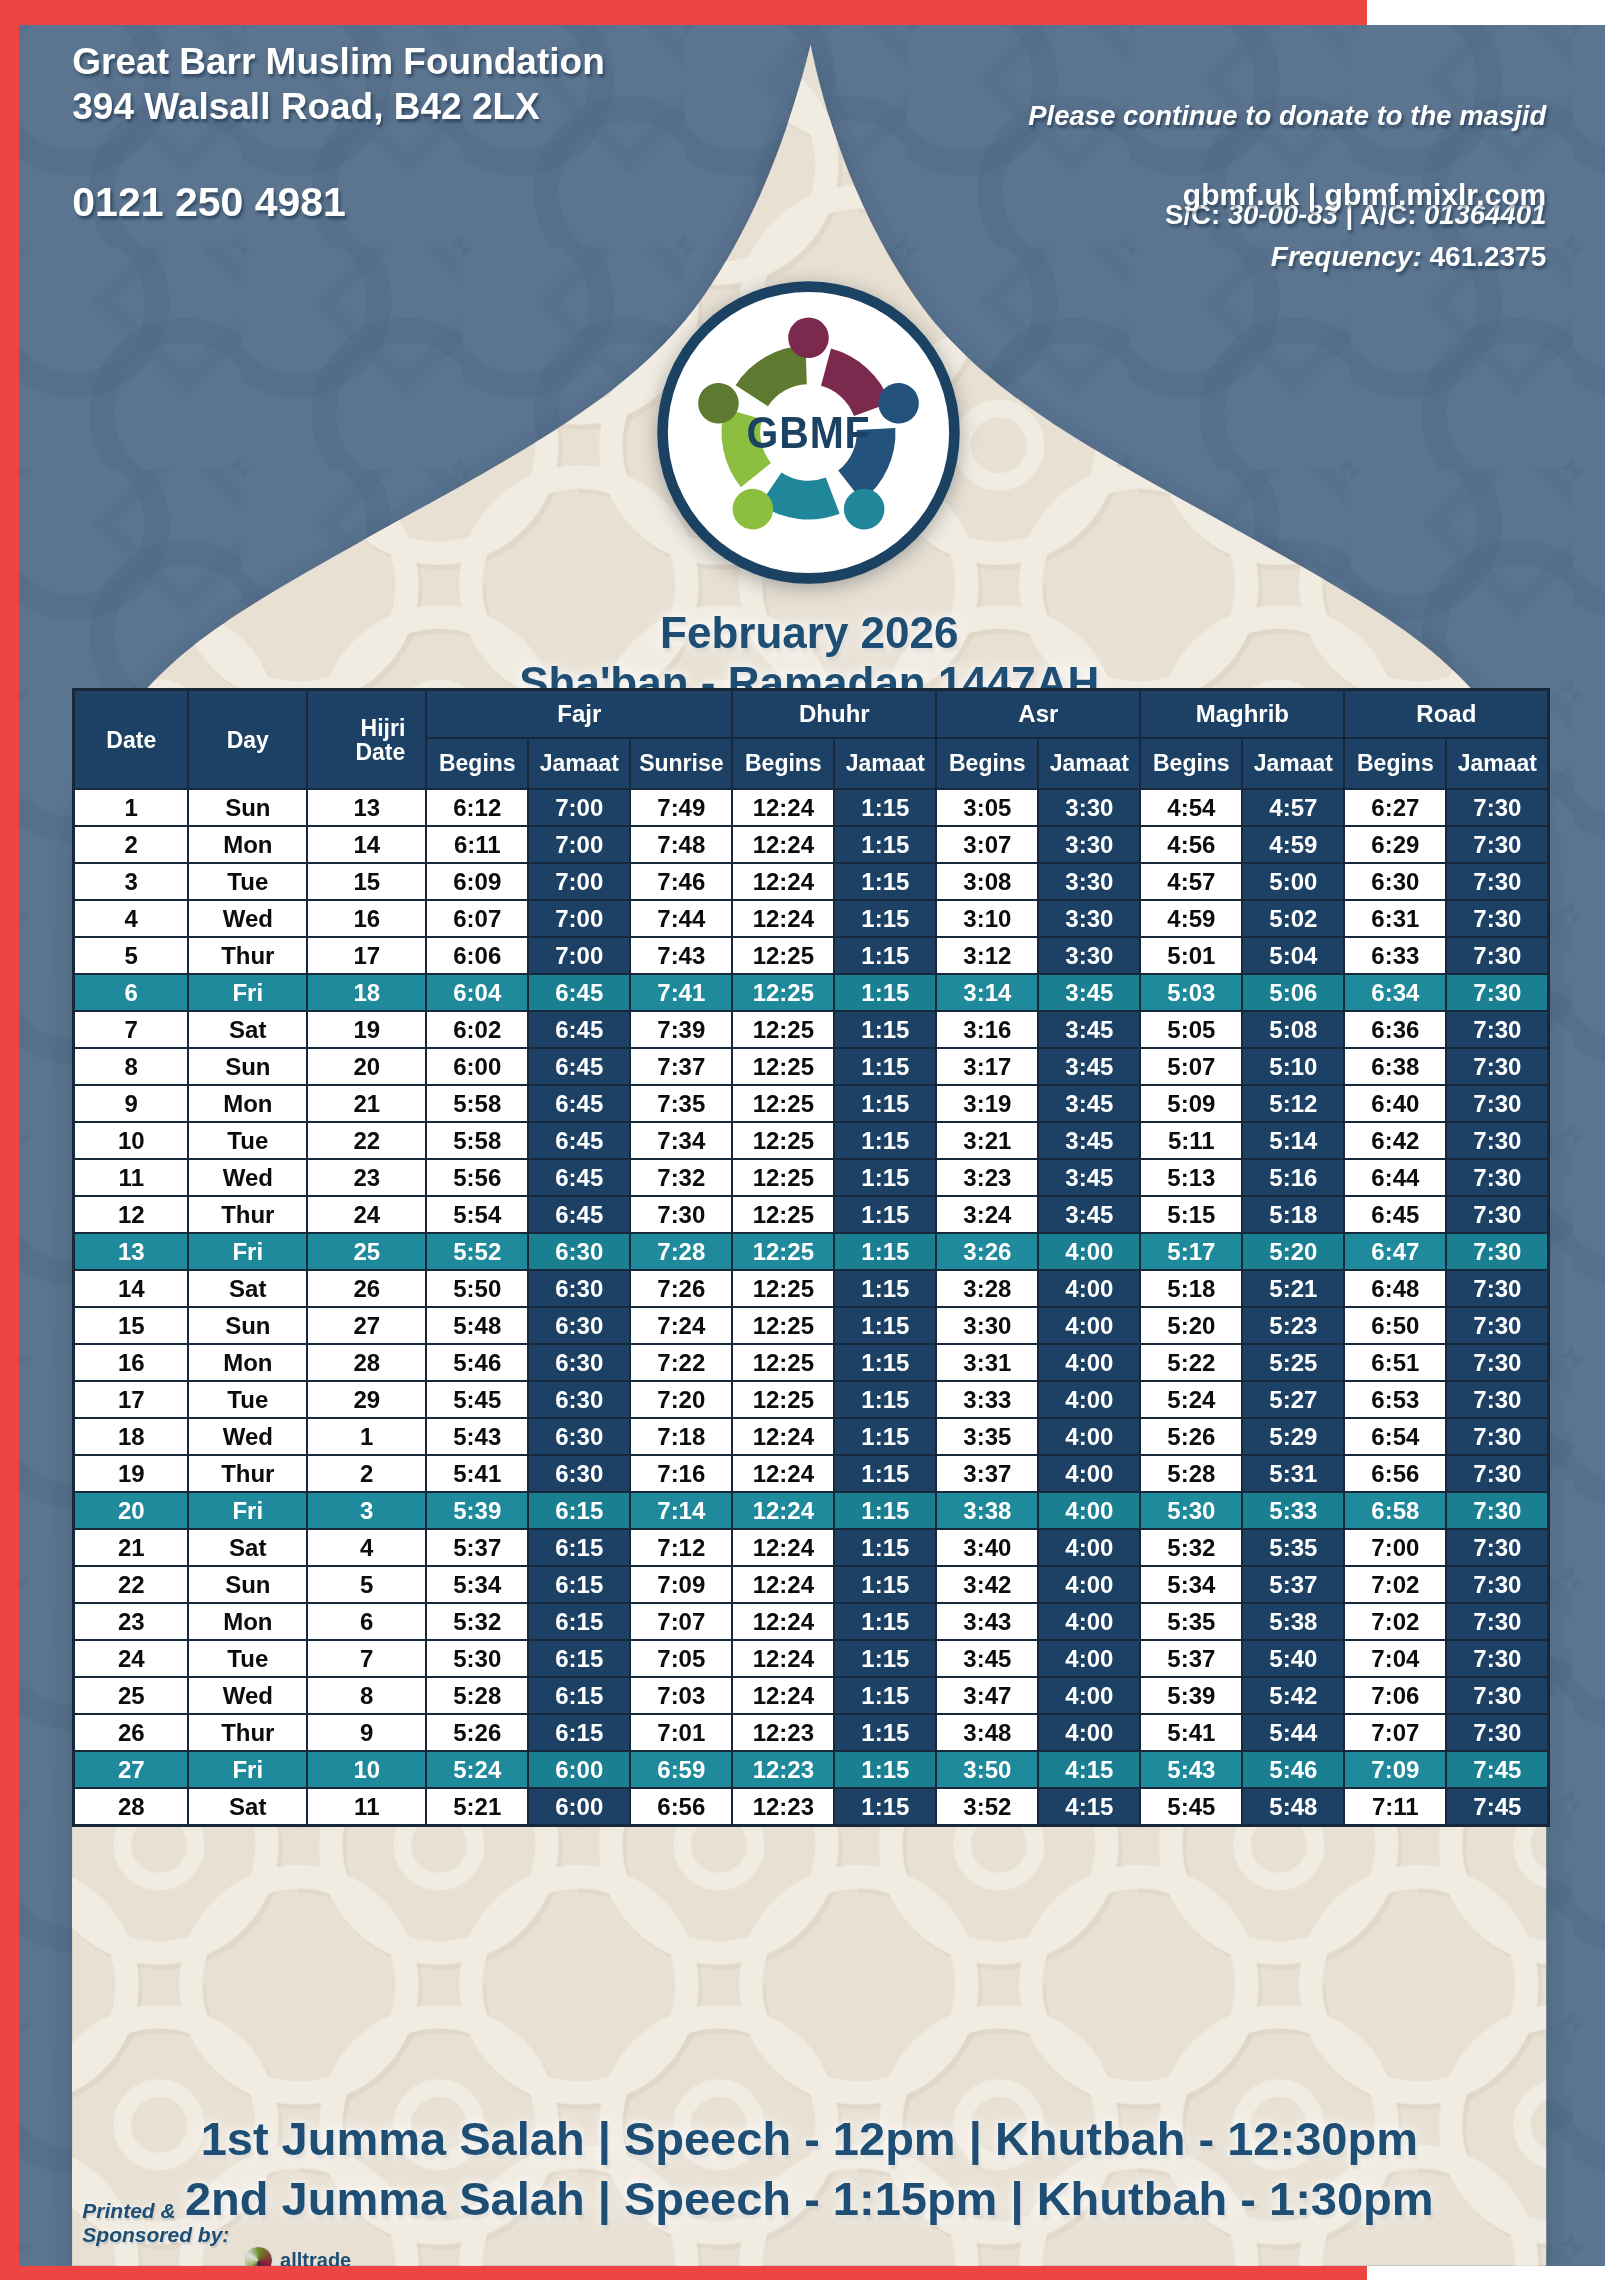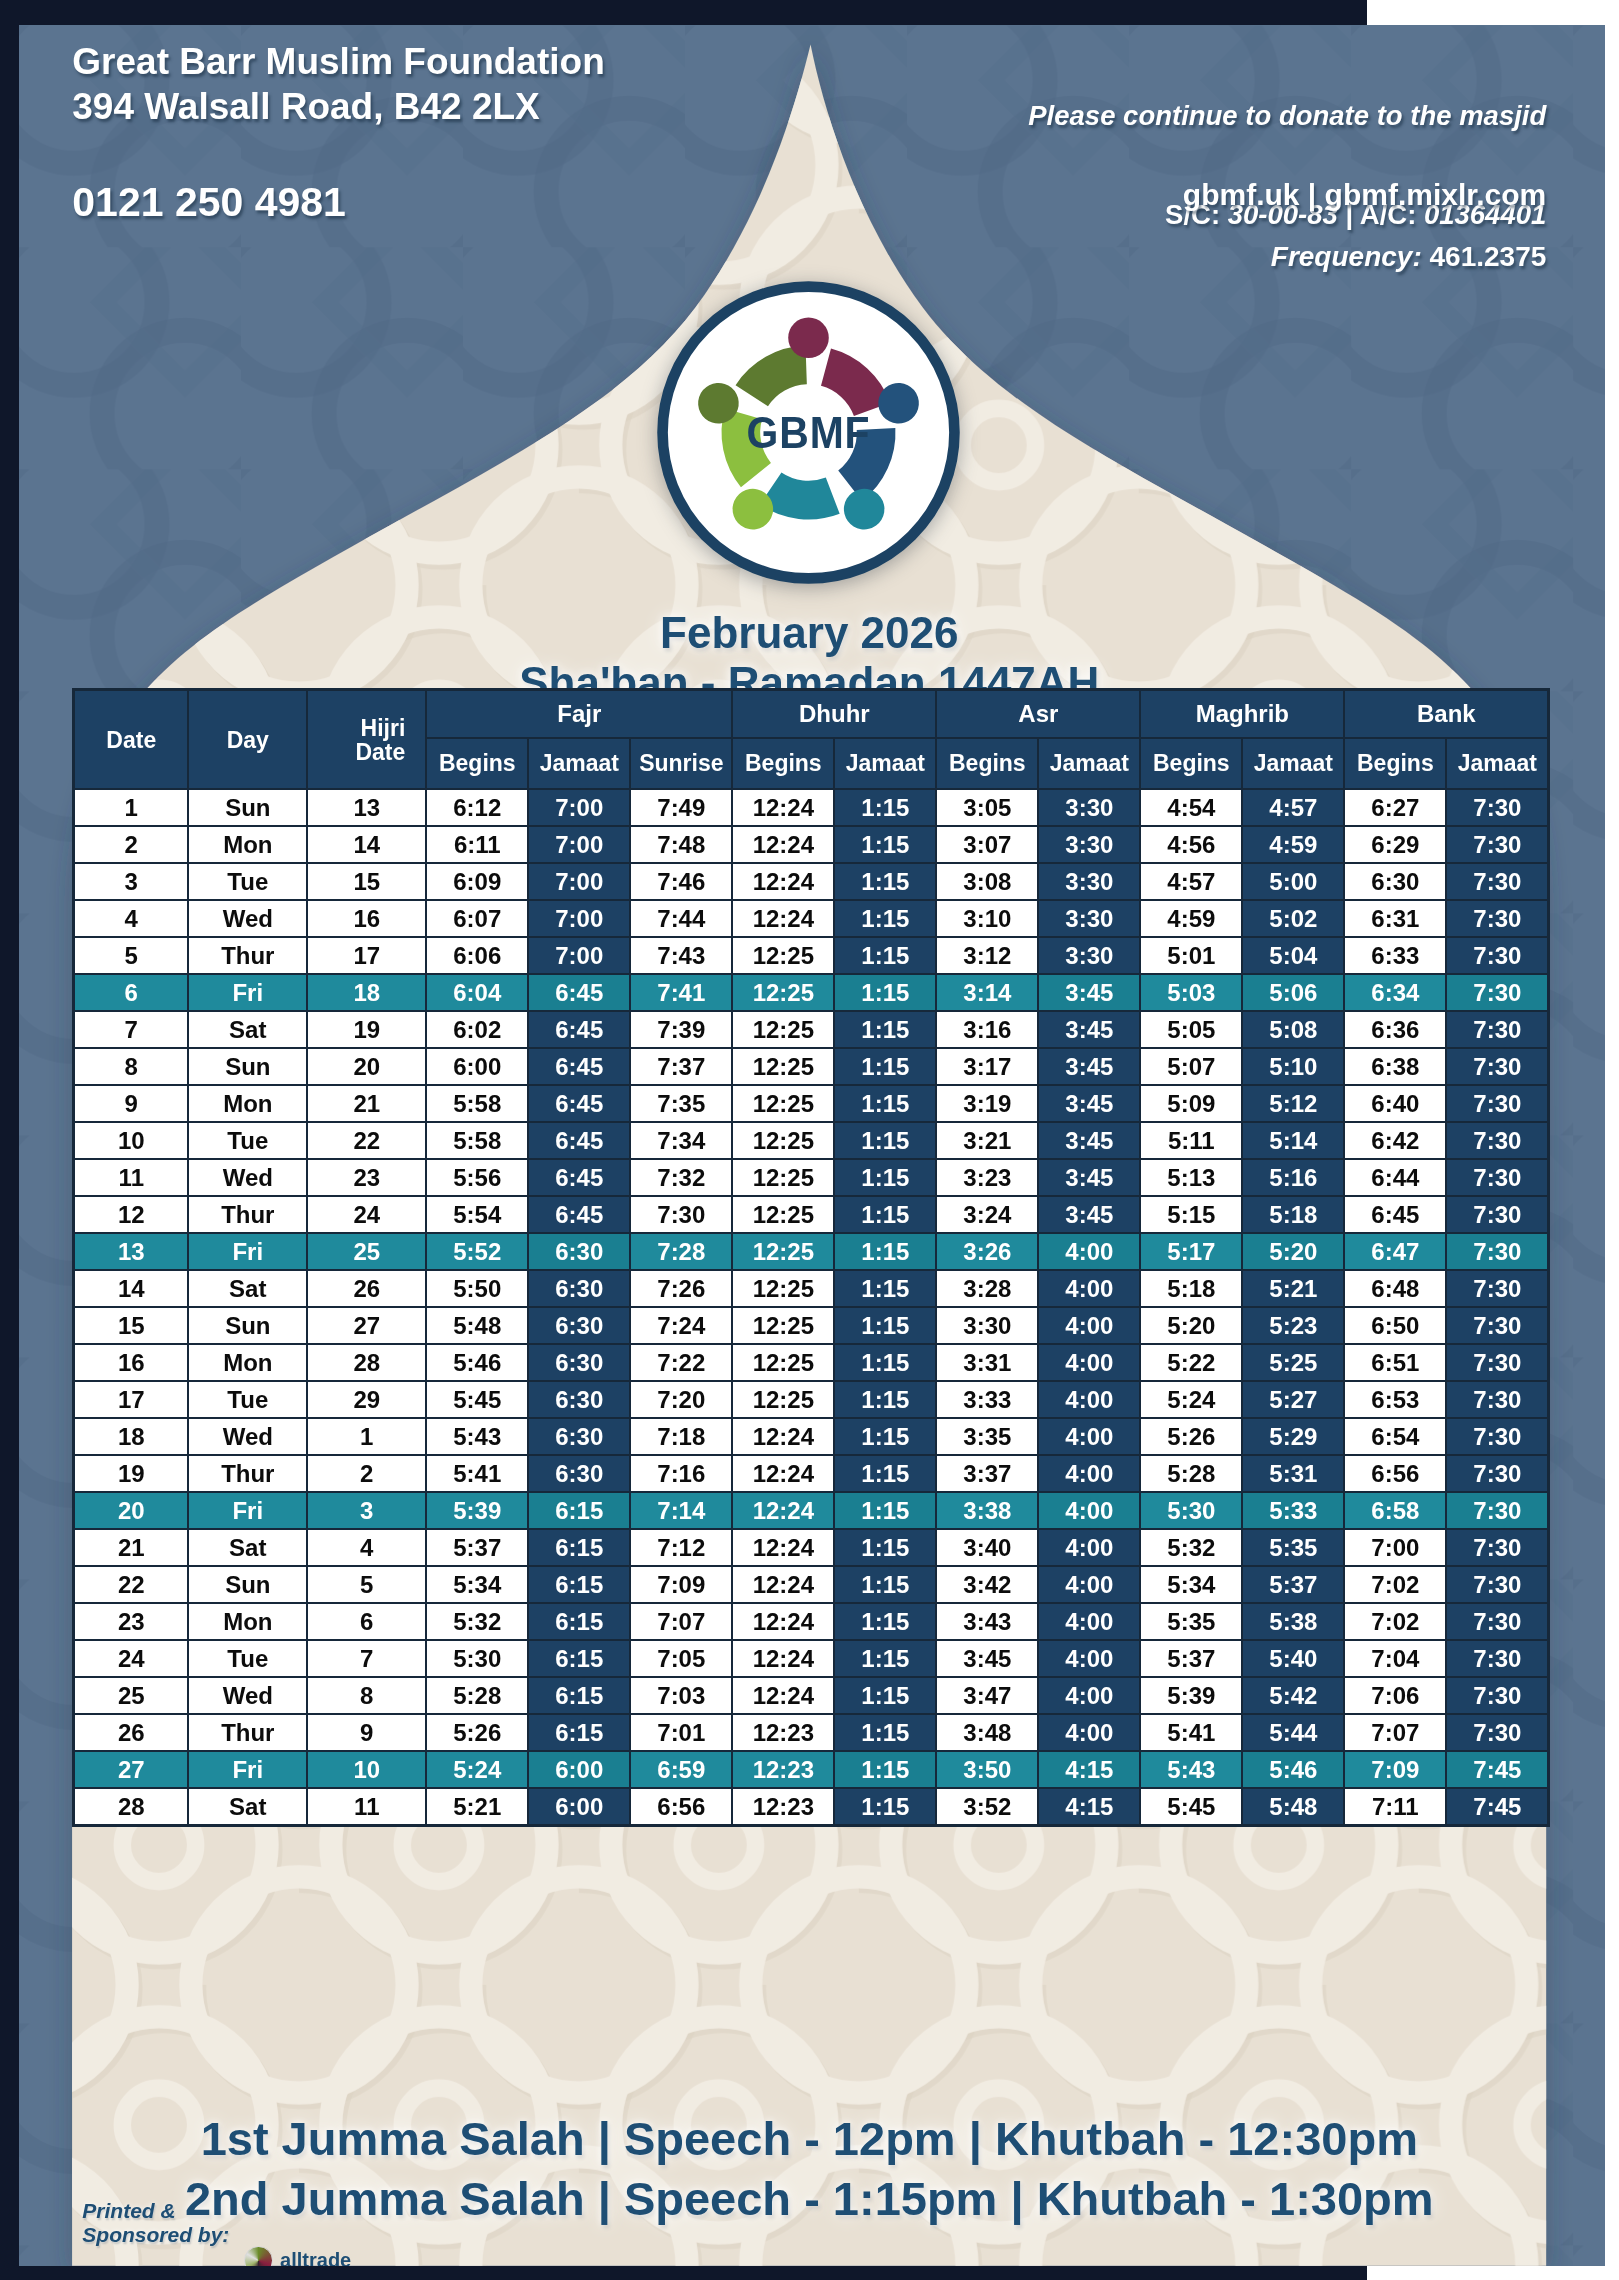--- a/index.html
+++ b/index.html
@@ -2,21 +2,21 @@
 <html><head>
 <meta charset="utf-8">
 <style>
   html,body { margin:0; padding:0; }
   body {
     width:1619px; height:2281px;
     background:#ffffff;
     font-family:"Liberation Sans","DejaVu Sans",sans-serif;
     overflow:hidden;
   }
-  .page { position:relative; width:1367px; height:2281px; background:#0f172a; }
+  .page { position:relative; width:1367px; height:2281px; background:#ef4444; }
   .panel {
     position:absolute; left:19.3px; top:25px;
     width:1586px; height:2241px;
     background:#5b7490; overflow:hidden;
   }
   svg.bg { position:absolute; left:0; top:0; width:1586px; height:2241px; display:block; }
 
   .abs { position:absolute; }
 
   
@@ -203,21 +203,21 @@
       </colgroup>
       <thead>
         <tr>
           <th class="corner" rowspan="2">Date</th>
           <th class="corner" rowspan="2">Day</th>
           <th class="corner" rowspan="2" style="padding:0 20px;text-align:right;">Hijri Date</th>
           <th class="group" colspan="3">Fajr</th>
           <th class="group" colspan="2">Dhuhr</th>
           <th class="group" colspan="2">Asr</th>
           <th class="group" colspan="2">Maghrib</th>
-          <th class="group" colspan="2">Bank</th>
+          <th class="group" colspan="2">Road</th>
         </tr>
         <tr>
           <th class="sub">Begins</th>
           <th class="sub">Jamaat</th>
           <th class="sub">Sunrise</th>
           <th class="sub">Begins</th>
           <th class="sub">Jamaat</th>
           <th class="sub">Begins</th>
           <th class="sub">Jamaat</th>
           <th class="sub">Begins</th>

